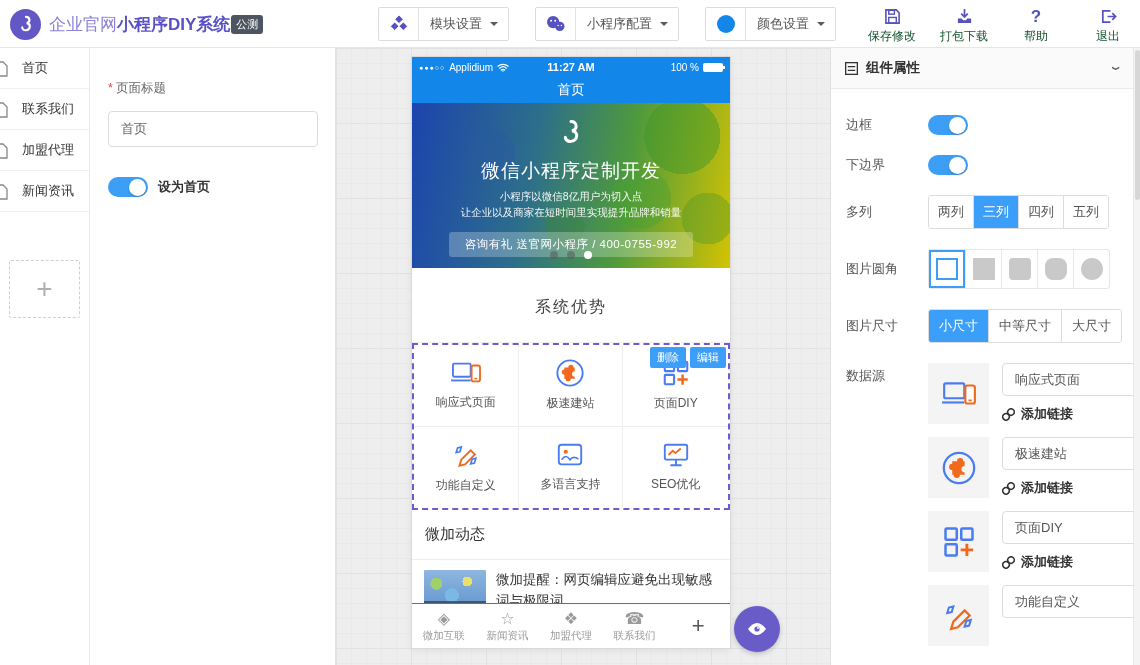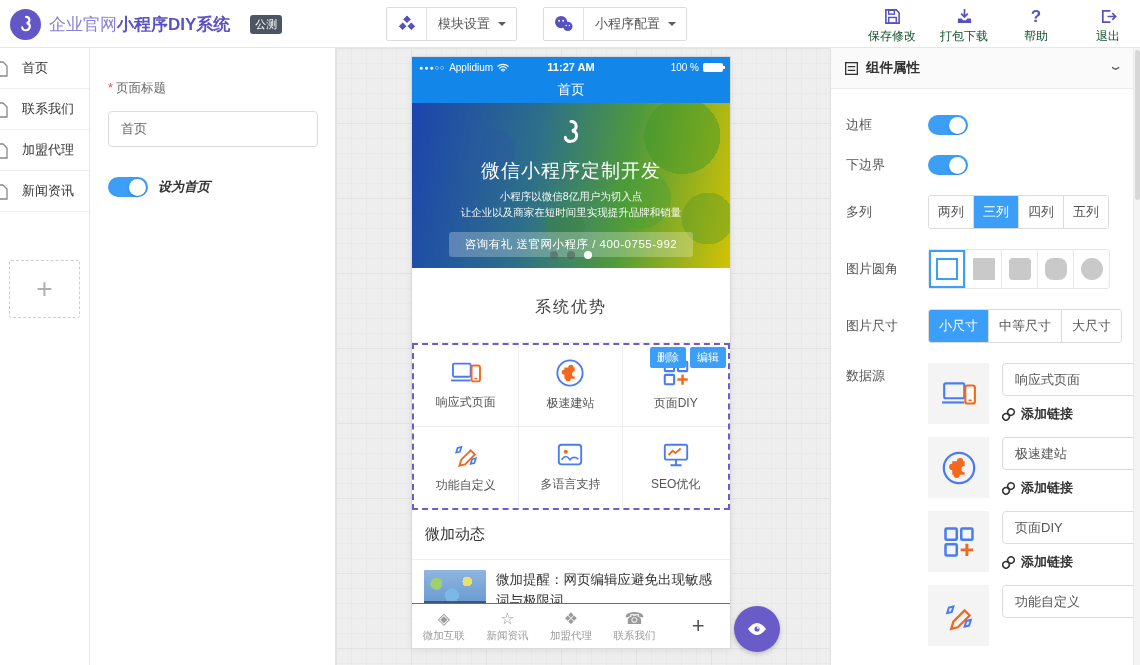--- a/index.html
+++ b/index.html
@@ -7,23 +7,23 @@
   body { font-family:"Liberation Sans","DejaVu Sans",sans-serif; background:#fff; color:#333; }
   #app { position:relative; width:1140px; height:665px; overflow:hidden; background:#fff; }
 
   
   .topbar { position:absolute; top:0; left:0; right:0; height:48px; background:#fff; border-bottom:1px solid #e6e6e6; z-index:9; }
   .brand { position:absolute; left:10px; top:0; height:48px; display:flex; align-items:center; }
   .logo-circle { width:31px; height:31px; border-radius:50%; background:#6257c4; display:flex; align-items:center; justify-content:center; }
   .brand-title { margin-left:8px; font-size:17px; }
   .brand-title .t1 { color:#8a80d8; }
   .brand-title .t2 { color:#5a50c5; font-weight:bold; }
-  .beta-badge { margin-left:20px; background:#4d5660; color:#fff; font-size:11px; padding:2px 5px; border-radius:3px; }
-
-  .menus { position:absolute; left:386px; top:7px; display:flex; gap:26px; }
+  .beta-badge { margin-left:1px; background:#4d5660; color:#fff; font-size:11px; padding:2px 5px; border-radius:3px; }
+
+  .menus { position:absolute; left:378px; top:7px; display:flex; gap:26px; }
   .menu-btn { display:flex; align-items:center; height:34px; border:1px solid #dcdcdc; border-radius:2px; background:#fff; cursor:pointer; }
   .menu-icon-cell { width:40px; height:100%; display:flex; align-items:center; justify-content:center; border-right:1px solid #e3e3e3; }
   .menu-label { font-size:13px; color:#555; padding:0 8px 0 11px; }
   .caret-down { width:0; height:0; border-top:4px solid #5a5a5a; border-left:4px solid transparent; border-right:4px solid transparent; margin-right:10px; }
   .color-dot { width:18px; height:18px; border-radius:50%; background:#1287e9; }
 
   .top-actions { position:absolute; right:6px; top:6px; display:flex; gap:20px; }
   .top-action { display:flex; flex-direction:column; align-items:center; cursor:pointer; width:52px; }
   .top-action .ic { height:19px; display:flex; align-items:flex-end; justify-content:center; }
   .top-action .lb { font-size:12px; color:#14532d; margin-top:3px; white-space:nowrap; }
@@ -37,21 +37,21 @@
   .add-page-box { margin:48px 9px 0 9px; height:58px; border:1px dashed #cfcfcf; border-radius:2px; display:flex; align-items:center; justify-content:center; color:#b0b0b0; font-size:28px; font-weight:300; cursor:pointer; }
 
   
   .settings-panel { position:absolute; left:90px; top:48px; bottom:0; width:246px; background:#fff; border-right:1px solid #e3e3e3; padding:32px 18px 0 18px; }
   .field-label { font-size:12.5px; color:#666; }
   .req-star { color:#e34545; margin-right:3px; }
   .text-input { margin-top:14px; width:210px; height:36px; border:1px solid #dcdcdc; border-radius:4px; font-size:13px; color:#666; padding:0 12px; outline:none; font-family:inherit; background:#fff; }
   .toggle-row { margin-top:30px; display:flex; align-items:center; }
   .toggle { width:40px; height:20px; border-radius:10px; background:#3d9ef5; position:relative; cursor:pointer; flex:none; }
   .toggle::after { content:""; position:absolute; top:1.5px; right:2px; width:17px; height:17px; border-radius:50%; background:#fff; box-shadow:0 1px 2px rgba(0,0,0,.25); }
-  .toggle-row .tl { margin-left:10px; font-size:13px; color:#333; font-weight:bold;font-style:italic; }
+  .toggle-row .tl { margin-left:10px; font-size:13px; color:#333; font-weight:bold; }
 
   
   .canvas { position:absolute; left:336px; top:48px; bottom:0; width:494px;
     background-color:#eeeeee;
     background-image:
       linear-gradient(#e2e2e2 1px, transparent 1px),
       linear-gradient(90deg,#e2e2e2 1px, transparent 1px),
       linear-gradient(#e9e9e9 1px, transparent 1px),
       linear-gradient(90deg,#e9e9e9 1px, transparent 1px);
     background-size:75px 75px,75px 75px,15px 15px,15px 15px; }
@@ -189,20 +189,27 @@
           <svg width="21" height="18" viewBox="0 0 22 19">
               <circle cx="8.5" cy="7.5" r="6.5" fill="#5552c0"></circle>
               <circle cx="15.5" cy="12" r="5" fill="#5552c0"></circle>
               <circle cx="6.3" cy="6" r="1" fill="#fff"></circle>
               <circle cx="10.7" cy="6" r="1" fill="#fff"></circle>
               <circle cx="13.8" cy="11" r=".8" fill="#fff"></circle>
               <circle cx="17.2" cy="11" r=".8" fill="#fff"></circle>
             </svg>
         </span>
         <span class="menu-label">小程序配置</span>
+        <span class="caret-down"></span>
+      </button>
+      <button class="menu-btn">
+        <span class="menu-icon-cell">
+            <span class="color-dot"></span>
+          </span>
+        <span class="menu-label">颜色设置</span>
         <span class="caret-down"></span>
       </button>
     </div>
 
     <div class="top-actions">
       <div class="top-action">
         <span class="ic">
           <svg width="17" height="17" viewBox="0 0 18 18">
               <path d="M2 2h11l3 3v11H2z" fill="none" stroke="#5552c0" stroke-width="1.7"></path>
               <rect x="5" y="10" width="8" height="6" fill="none" stroke="#5552c0" stroke-width="1.5"></rect>

